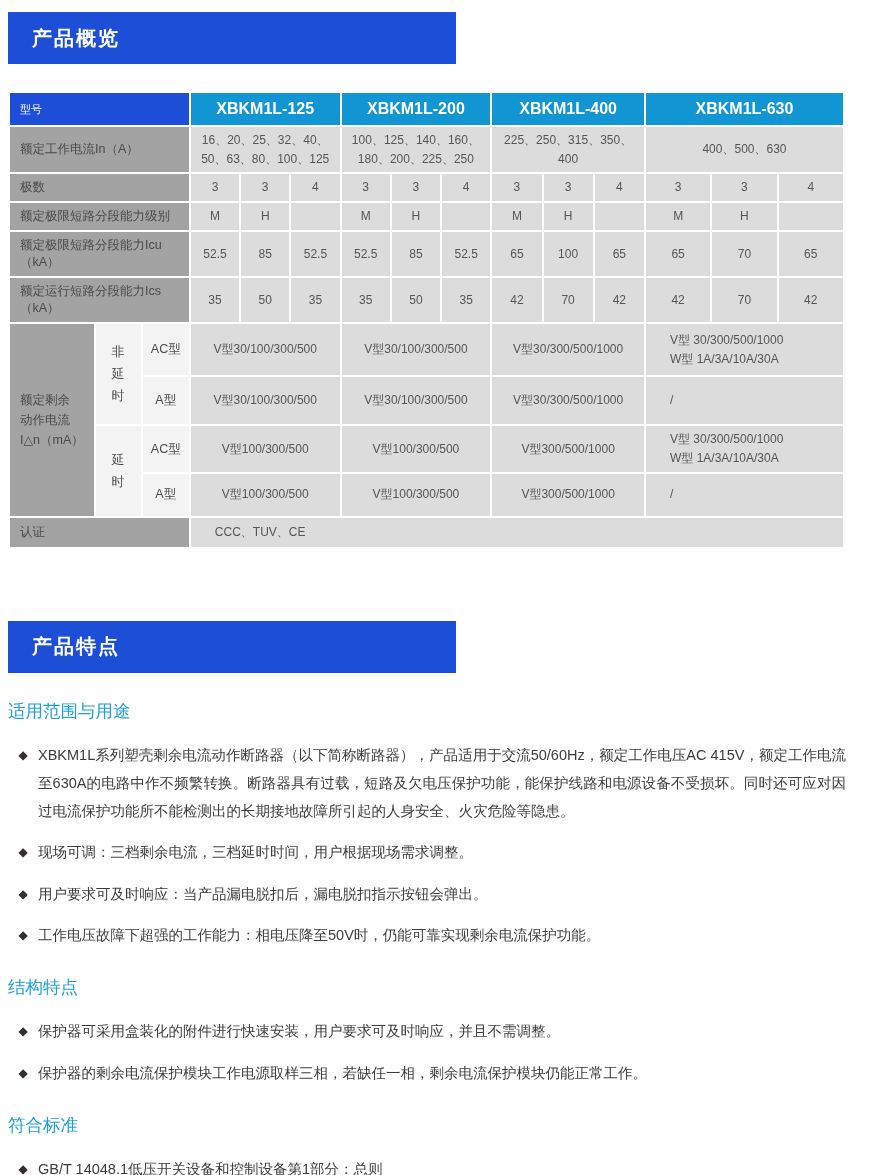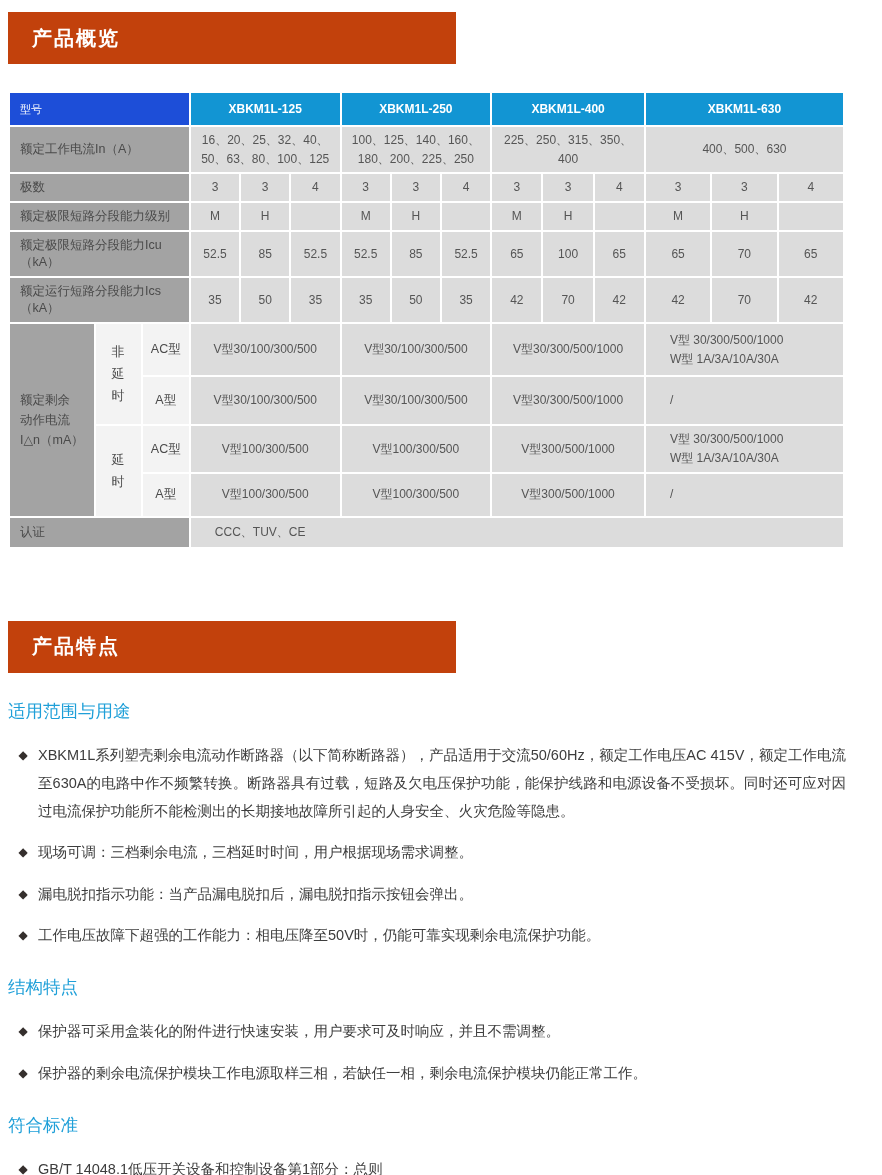--- a/index.html
+++ b/index.html
@@ -7,21 +7,21 @@
   body {
     width:882px; height:1175px;
     background:#ffffff;
     font-family:"Liberation Sans","DejaVu Sans",sans-serif;
     color:#404040;
     overflow:hidden;
   }
   .banner {
     margin:12px 0 0 8px;
     width:448px; height:52px;
-    background:#c2410c;
+    background:#1d4ed8;
     color:#ffffff;
     font-size:20px;
     font-weight:bold;
     letter-spacing:2px;
     display:flex; align-items:center;
     padding-left:24px;
   }
   .banner.second { margin-top:72px; }
 
   
@@ -29,21 +29,21 @@
     margin:27px 0 0 8px;
     width:837px;
     border-collapse:separate;
     border-spacing:2px;
     table-layout:fixed;
     font-size:12px;
   }
   table.spec th, table.spec td { vertical-align:middle; }
   th.model {
     background:#1295d3; color:#ffffff;
-    font-weight:bold; font-size:12px;
+    font-weight:bold; font-size:16px;
     height:32px; text-align:center;
   }
   th.corner {
     background:#1d4ed8; color:#ffffff;
     font-weight:normal; font-size:11px;
     text-align:left; padding-left:10px;
   }
   td.lbl {
     background:#a3a3a3; color:#4a4a4a;
     text-align:left; padding:5px 4px 5px 10px;
@@ -119,21 +119,21 @@
       <col style="width:49px">
     <col style="width:64px">
       <col style="width:64px">
       <col style="width:64px">
   </colgroup>
 
   <tbody>
       <tr class="r-head">
     <th class="corner" colspan="3">型号</th>
     <th class="model" colspan="3">XBKM1L-125</th>
-    <th class="model" colspan="3">XBKM1L-250</th>
+    <th class="model" colspan="3">XBKM1L-200</th>
     <th class="model" colspan="3">XBKM1L-400</th>
     <th class="model" colspan="3">XBKM1L-630</th>
   </tr>
 
   <tr class="r-rated">
     <td class="lbl" colspan="3">额定工作电流In（A）</td>
     <td class="d" colspan="3">16、20、25、32、40、50、63、80、100、125</td>
     <td class="d" colspan="3">100、125、140、160、180、200、225、250</td>
     <td class="d" colspan="3">225、250、315、350、400</td>
     <td class="d" colspan="3">400、500、630</td>
@@ -259,21 +259,21 @@
   <li class="bitem">
     <span class="bullet">◆</span>
     <span class="btext">XBKM1L系列塑壳剩余电流动作断路器（以下简称断路器），产品适用于交流50/60Hz，额定工作电压AC 415V，额定工作电流至630A的电路中作不频繁转换。断路器具有过载，短路及欠电压保护功能，能保护线路和电源设备不受损坏。同时还可应对因过电流保护功能所不能检测出的长期接地故障所引起的人身安全、火灾危险等隐患。</span>
   </li>
   <li class="bitem">
     <span class="bullet">◆</span>
     <span class="btext">现场可调：三档剩余电流，三档延时时间，用户根据现场需求调整。</span>
   </li>
   <li class="bitem">
     <span class="bullet">◆</span>
-    <span class="btext">漏电脱扣指示功能：当产品漏电脱扣后，漏电脱扣指示按钮会弹出。</span>
+    <span class="btext">用户要求可及时响应：当产品漏电脱扣后，漏电脱扣指示按钮会弹出。</span>
   </li>
   <li class="bitem">
     <span class="bullet">◆</span>
     <span class="btext">工作电压故障下超强的工作能力：相电压降至50V时，仍能可靠实现剩余电流保护功能。</span>
   </li>
 </ul>
 
 <h3 class="sec-heading">结构特点</h3>
 <ul class="blist">
   <li class="bitem">

